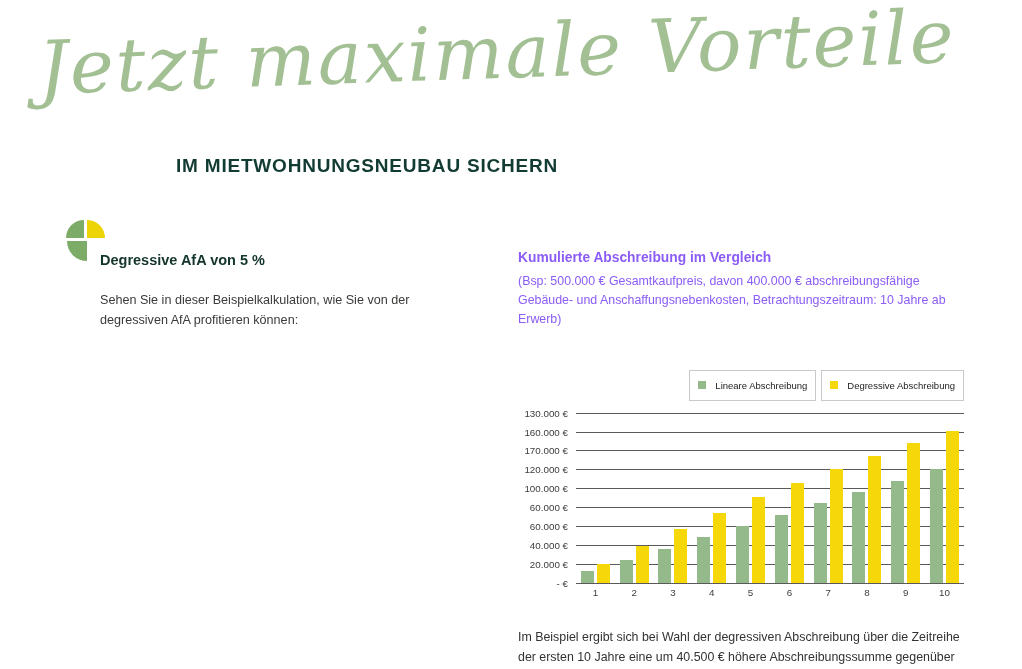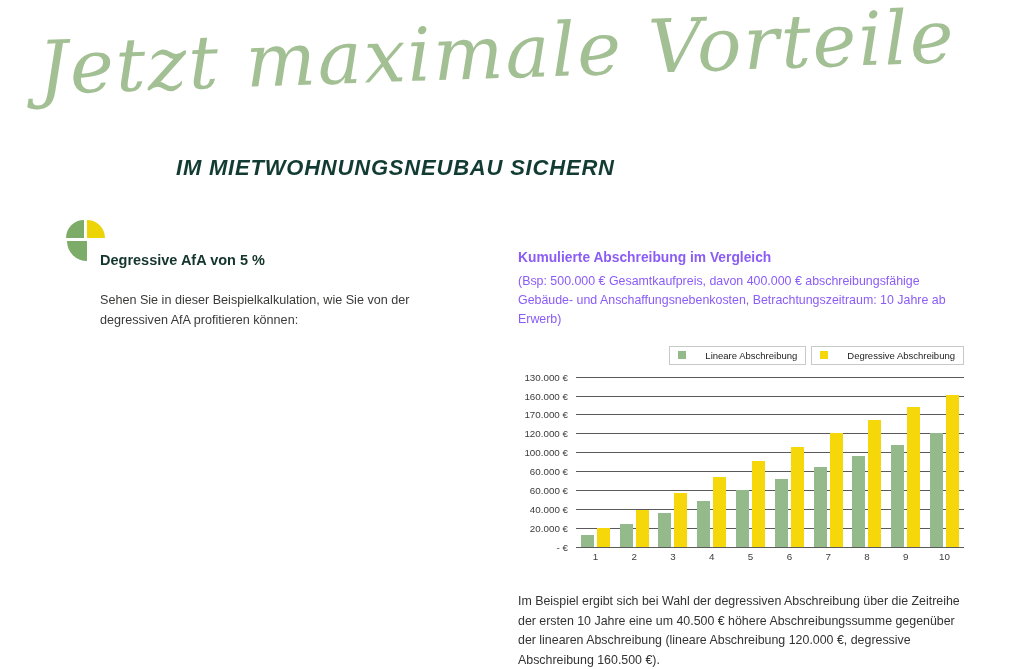--- a/index.html
+++ b/index.html
@@ -8,21 +8,21 @@
 
   
   .script-headline{
     position:absolute; left:38px; top:14px; width:800px;
     font-family:"DejaVu Serif", serif; font-style:italic;
     font-size:74px; line-height:1.1; color:#a2c093;
     transform:rotate(-2deg); letter-spacing:2px; white-space:nowrap;
   }
   .sub-headline{
     position:absolute; left:176px; top:155px;
-    font-size:22px; font-weight:700; letter-spacing:0.8px; color:#123c33;font-style:italic;
+    font-size:19px; font-weight:700; letter-spacing:0.8px; color:#123c33;
   }
 
   
   .brand-icon{ position:absolute; left:66px; top:220px; width:40px; height:48px; }
   .petal{ position:absolute; }
   .petal.tl{ left:0; top:0; width:18px; height:18px; background:#7dac68; border-radius:100% 0 0 0; }
   .petal.tr{ left:21px; top:0; width:18px; height:18px; background:#ecd406; border-radius:0 100% 0 0; }
   .petal.b { left:1px; top:21px; width:20px; height:20px; background:#7dac68; border-radius:0 0 0 100%; }
 
   
@@ -30,21 +30,21 @@
   .left-heading{ font-size:14.5px; font-weight:700; color:#14352c; margin-bottom:22px; }
   .left-col p{ font-size:12.6px; line-height:1.62; margin-bottom:24px; }
 
   
   .right-col{ position:absolute; left:518px; top:250px; width:446px; color:#2f2f2e; }
   .chart-title{ font-size:13.8px; font-weight:700; color:#8b5cf6; margin-bottom:7px; }
   .chart-subtitle{ font-size:12.4px; line-height:1.55; color:#8b5cf6; }
 
   
   .legend{ display:flex; justify-content:flex-end; gap:5px; margin:16px 0 12px; }
-  .legend-item{ display:flex; align-items:center; gap:19px; border:1px solid #c9c9c9; padding:3px 8px; background:#fff; }
+  .legend-item{ display:flex; align-items:center; gap:9px; border:1px solid #c9c9c9; padding:9px 8px; background:#fff;margin-top:24px; }
   .legend-label{ font-size:9.5px; color:#222; }
   .legend-swatch{ width:8px; height:8px; display:inline-block; }
 
   
   .chart-wrap{ display:flex; }
   .y-axis{ position:relative; width:58px; height:170px; flex:none; }
   .ytick{ position:absolute; right:8px; transform:translateY(-50%); font-size:9.8px; color:#3c3c3b; white-space:nowrap; }
   .plot{ position:relative; flex:1; height:170px; }
   .gridline{ position:absolute; left:0; right:0; height:1px; background:#5a5a5a; }
   .bar-groups{ position:absolute; left:0; right:0; top:0; bottom:0; display:flex; justify-content:space-around; align-items:flex-end; }

